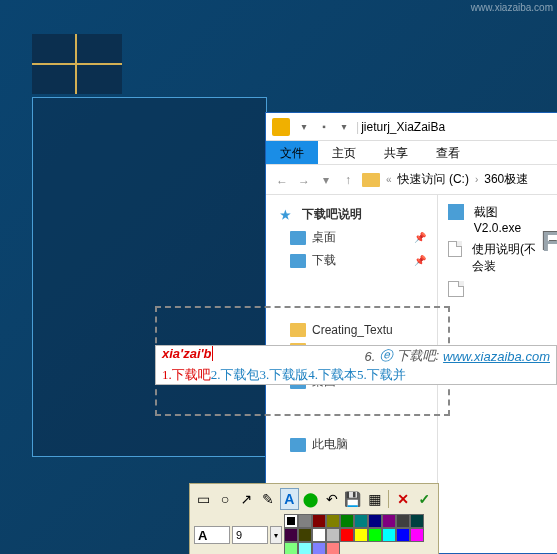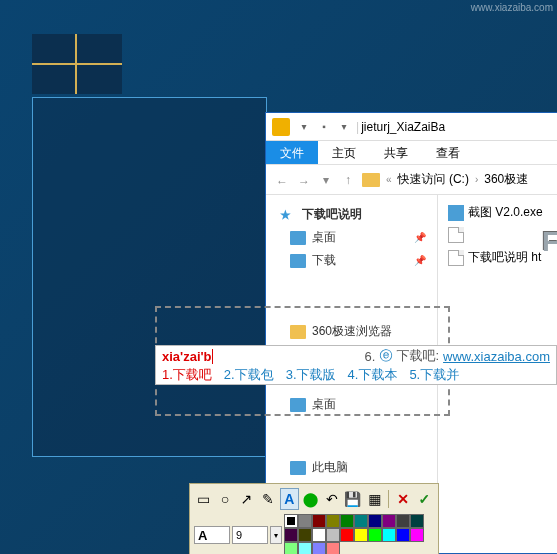--- a/index.html
+++ b/index.html
@@ -9,47 +9,47 @@
 .windows-logo::before{left:43px;top:0;width:2px;height:60px;}
 .windows-logo::after{left:0;top:29px;width:90px;height:2px;}
 .blue-rect{position:absolute;left:32px;top:97px;width:235px;height:360px;border:1px solid #4a9ed6;background:rgba(10,40,70,0.4);}
 .explorer{position:absolute;left:265px;top:112px;right:0;bottom:0;background:#fff;border:1px solid #1a5fb4;border-right:none;}
 .titlebar{height:28px;background:#fff;display:flex;align-items:center;padding:0 6px;border-bottom:1px solid #ddd;}
 .titlebar .yellow-icon{width:18px;height:18px;background:#f0b000;margin-right:4px;border-radius:2px;}
 .titlebar-btn{width:20px;height:20px;color:#666;font-size:10px;line-height:20px;text-align:center;}
 .sep{color:#ccc;margin:0 2px;}
 .ribbon{height:24px;display:flex;border-bottom:1px solid #e0e0e0;}
 .ribbon-tab{padding:4px 14px;font-size:12px;}
-.ribbon-tab.active{background:#1a8de6;color:#ffffff;}
+.ribbon-tab.active{background:#1a8de6;color:#000000;}
 .addrbar{height:30px;display:flex;align-items:center;padding:0 8px;gap:6px;border-bottom:1px solid #e0e0e0;}
 .nav-arr{width:16px;height:16px;color:#888;text-align:center;line-height:16px;}
 .folder-ico{width:18px;height:14px;background:#f0c050;border-radius:1px;}
 .chev{color:#888;font-size:10px;}
 .columns{display:flex;height:calc(100% - 82px);}
 .nav-pane{width:172px;border-right:1px solid #e0e0e0;padding:8px 4px;overflow:hidden;}
 .nav-item{display:flex;align-items:center;padding:3px 6px 3px 20px;gap:6px;font-size:12px;color:#333;}
 .nav-item.bold{font-weight:bold;padding-left:10px;}
 .nav-ico{width:16px;height:14px;background:#f0c050;border-radius:1px;flex-shrink:0;}
 .nav-ico.star{background:none;color:#3a9ad9;}
 .nav-ico.blue{background:#4a9ed6;}
 .pin{margin-left:auto;color:#bbb;font-size:10px;}
 .content-pane{flex:1;padding:6px 0;}
 .col-header{padding:4px 10px;border-bottom:1px solid #e0e0e0;color:#555;}
-.file-item{display:flex;align-items:center;padding:3px 10px;gap:4px;}
+.file-item{display:flex;padding:3px 10px;gap:10px;}
 .file-ico{width:16px;height:16px;background:#4a9ed6;}
 .file-ico.txt{background:#fff;border:1px solid #aaa;position:relative;}
 .file-ico.txt::after{content:"";position:absolute;right:-1px;top:-1px;width:5px;height:5px;background:#eee;border-left:1px solid #aaa;border-bottom:1px solid #aaa;}
 .selection{position:absolute;left:155px;top:306px;width:295px;height:110px;border:2px dashed #888;pointer-events:none;z-index:1;}
 .ime{position:absolute;left:155px;top:345px;width:402px;height:40px;background:#fff;border:1px solid #bbb;z-index:5;font-size:13px;}
-.ime-row{display:flex;align-items:center;height:20px;padding:0 6px;gap:10px;}
+.ime-row{display:flex;height:20px;padding:0 6px;gap:10px;font-style:italic;}
 .ime-input{color:#d00;font-weight:bold;}
 .cursor{border-right:1px solid #d00;animation:blink 1s infinite;}
 .ime-right{margin-left:auto;color:#555;display:flex;align-items:center;gap:4px;}
 .ime-link{color:#1a7fc0;text-decoration:underline;}
-.ime-cand{display:flex;gap:12px;padding:0 6px;white-space:nowrap;overflow:hidden;}
+.ime-cand{display:flex;gap:0;padding:0 6px;white-space:nowrap;overflow:hidden;font-family:Liberation Serif, serif;}
 .cand{color:#1a7fc0;}
 .cand .num{color:#1a7fc0;}
 .cand.first{color:#d00;}
 .cand.first .num{color:#d00;}
 .free-title{position:absolute;left:276px;top:113px;font-size:28px;font-weight:bold;color:#9aa5ad;z-index:10;text-shadow:1px 1px 0 #fff,-1px -1px 0 #666;}
 .toolbar{position:absolute;left:189px;top:483px;width:250px;background:#f0ecd8;border:1px solid #b0a87a;z-index:10;padding:2px;}
 .tb-row{display:flex;align-items:center;gap:2px;padding:2px;}
 .tb-btn{width:22px;height:22px;border:1px solid transparent;display:flex;align-items:center;justify-content:center;font-size:14px;}
 .tb-btn.active{background:#d6e8f5;border-color:#7aa0c0;}
 .tb-sep{width:1px;height:18px;background:#b0a87a;margin:0 2px;}
@@ -110,24 +110,20 @@
           <span class="pin">📌</span>
         </div>
       <div class="nav-item">
           <span class="nav-ico blue"></span>
           <span>下载</span>
           <span class="pin">📌</span>
         </div>
       <div style="height:48px"></div>
       <div class="nav-item">
           <span class="nav-ico"></span>
-          <span>360极速浏览器</span>
-        </div>
-      <div class="nav-item">
-          <span class="nav-ico"></span>
           <span>Creating_Textu</span>
         </div>
       <div class="nav-item">
           <span class="nav-ico"></span>
           <span>ZBrush Detailir</span>
         </div>
       <div style="height:10px"></div>
       <div class="nav-item">
           <span class="nav-ico blue"></span>
           <span>桌面</span>
@@ -138,24 +134,24 @@
           <span>此电脑</span>
         </div>
     </div>
     <div class="content-pane">
       <div class="file-item">
           <span class="file-ico"></span>
           <span>截图 V2.0.exe</span>
         </div>
       <div class="file-item">
           <span class="file-ico txt"></span>
+          <span>使用说明(不会装</span>
         </div>
       <div class="file-item">
           <span class="file-ico txt"></span>
-          <span>下载吧说明 ht</span>
         </div>
     </div>
   </div>
 </div>
 
 <div class="selection"></div>
 
 <div class="ime">
   <div class="ime-row">
     <span class="ime-input"><span>xia'zai'b</span><span class="cursor"></span></span>

